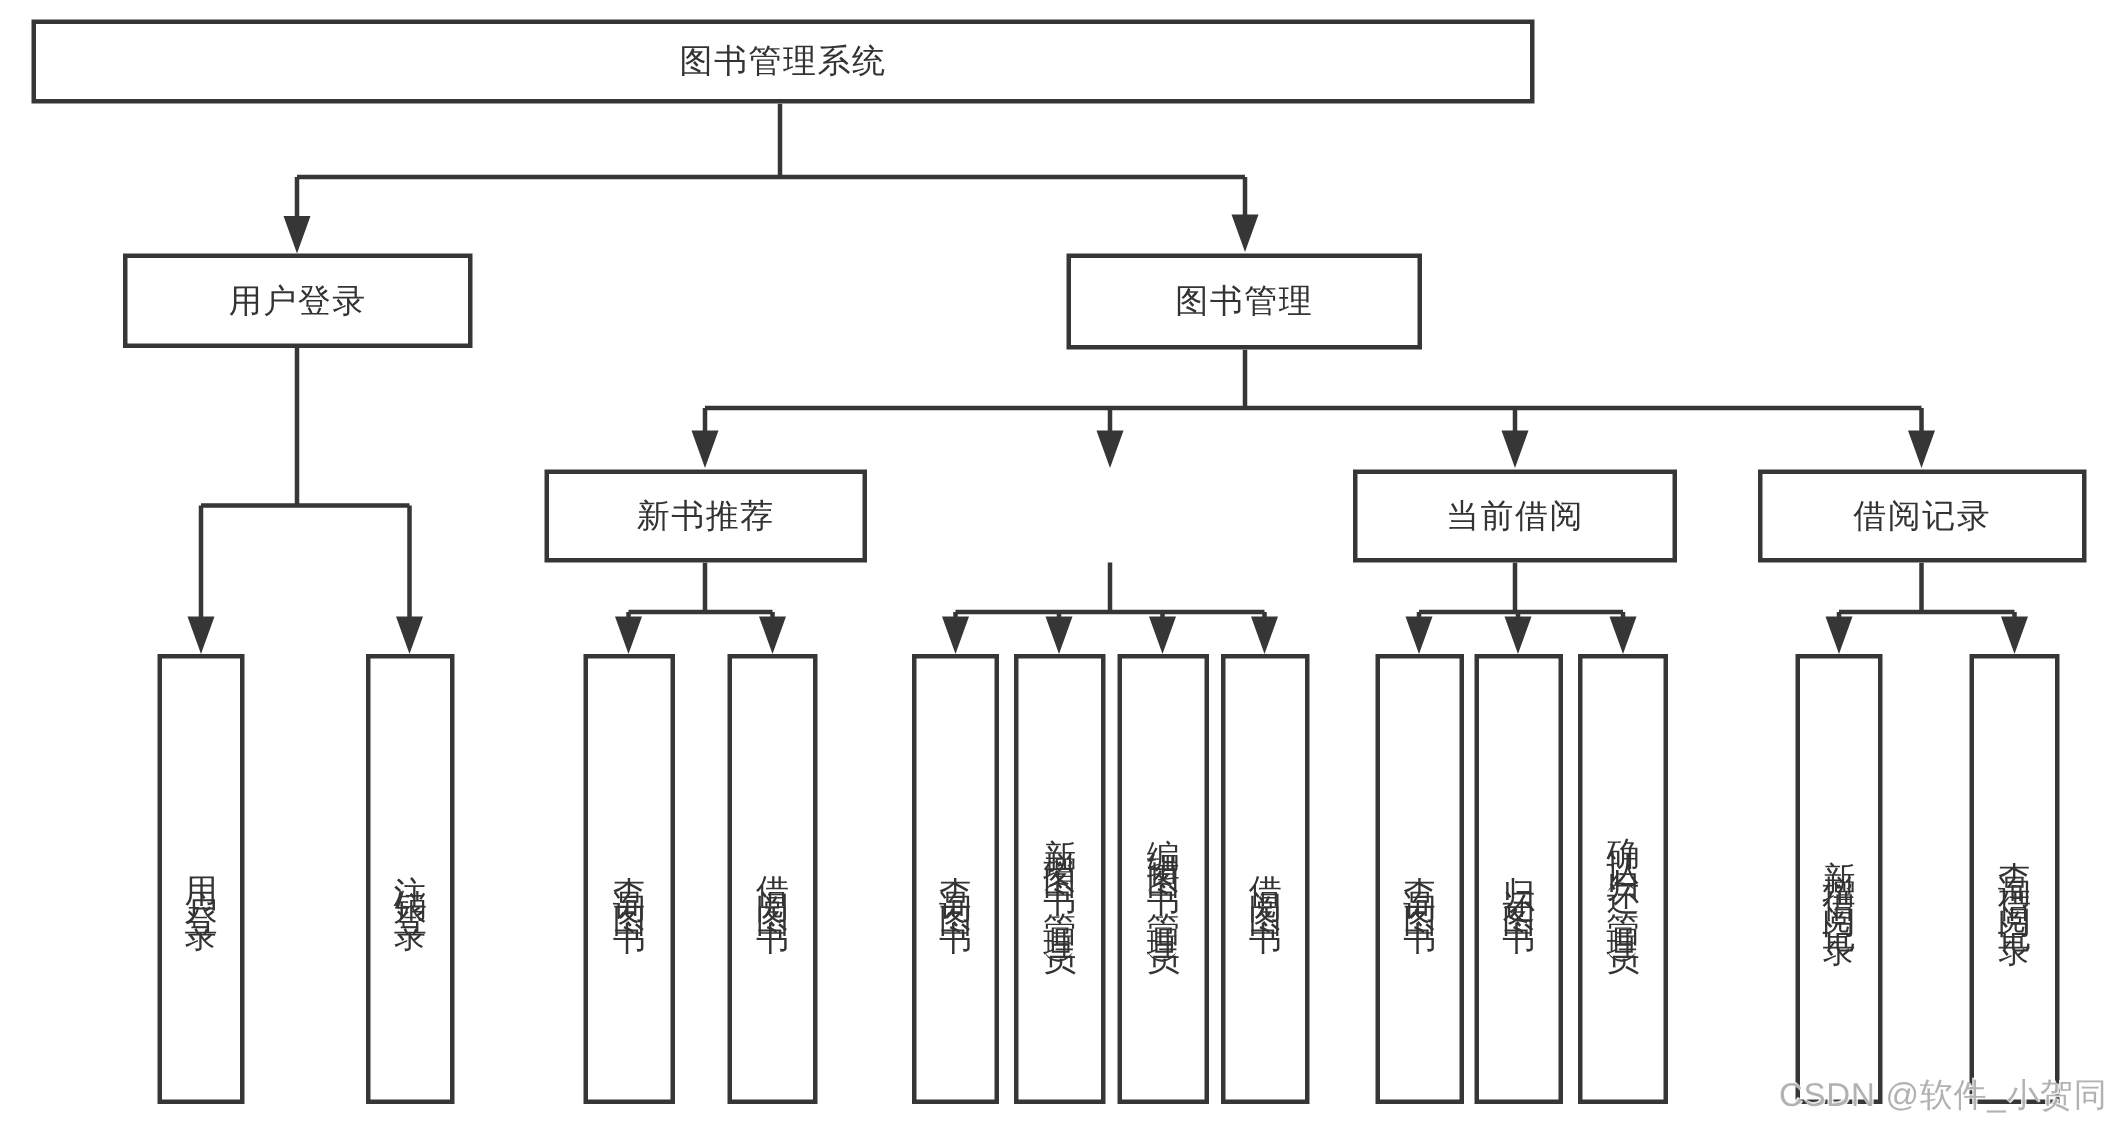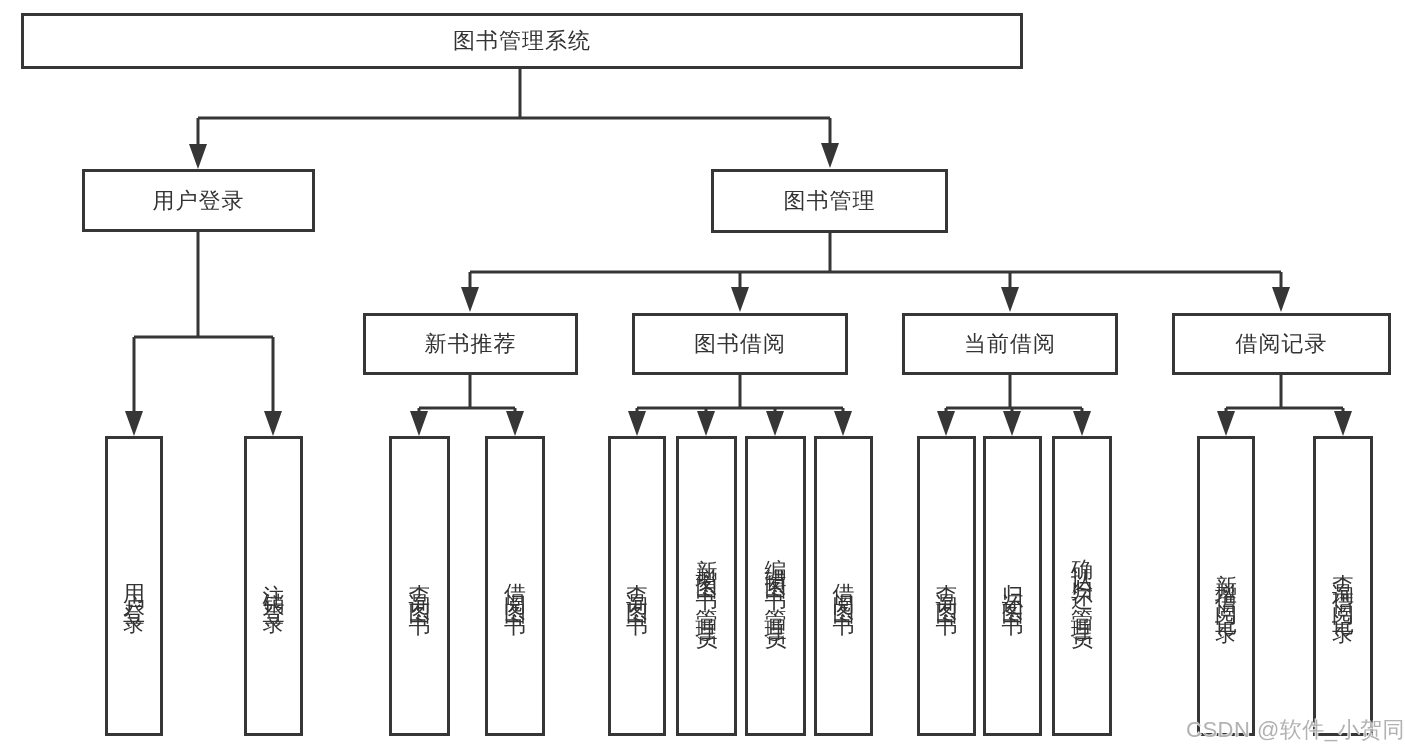--- a/index.html
+++ b/index.html
@@ -135,23 +135,20 @@
   <div class="node" style="left:82px;top:169px;width:233px;height:63px">
     <span class="label">用户登录</span>
   </div>
   <div class="node" style="left:363px;top:313px;width:215px;height:62px">
     <span class="label">新书推荐</span>
   </div>
 
   <div class="node" style="left:711px;top:169px;width:237px;height:64px">
     <span class="label">图书管理</span>
   </div>
-  <div class="node" style="left:632px;top:313px;width:216px;height:62px">
-    <span class="label">图书借阅</span>
-  </div>
   <div class="node" style="left:902px;top:313px;width:216px;height:62px">
     <span class="label">当前借阅</span>
   </div>
   <div class="node" style="left:1172px;top:313px;width:219px;height:62px">
     <span class="label">借阅记录</span>
   </div>
 
   <div class="node" style="left:105px;top:436px;width:58px;height:300px">
     <span class="label vlabel">用户登录</span>
   </div>

